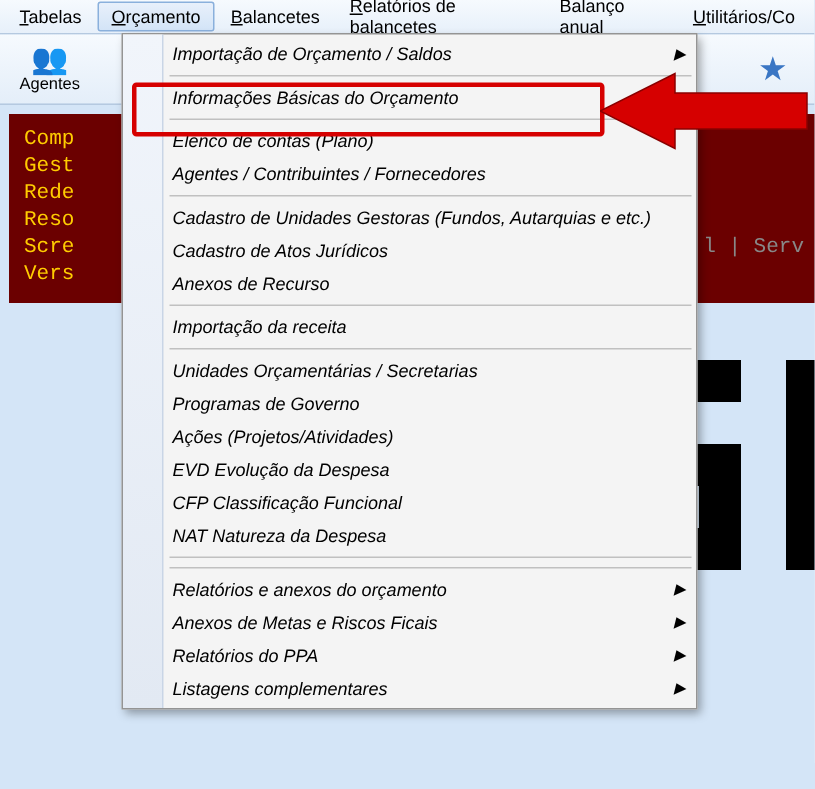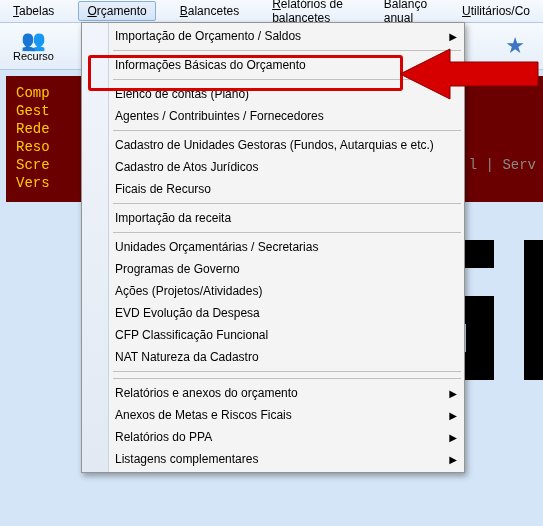--- a/index.html
+++ b/index.html
@@ -1,32 +1,32 @@
 <!DOCTYPE html>
 <html><head>
 <meta charset="utf-8">
 <style>
   html,body{margin:0;padding:0;font-family:Tahoma,Arial,sans-serif;font-size:12px;width:543px;height:526px;overflow:hidden;background:#d4e5f7;}
-  .menubar{display:flex;align-items:center;height:22px;background:linear-gradient(#f6fafe,#e7f0fa);border-bottom:1px solid #b5c9e0;padding:0 4px;gap:15px;}
+  .menubar{display:flex;align-items:center;height:22px;background:linear-gradient(#f6fafe,#e7f0fa);border-bottom:1px solid #b5c9e0;padding:0 4px;gap:2px;}
   .menubar-item{padding:2px 8px;cursor:default;border:1px solid transparent;border-radius:2px;}
   .menubar-item.open{background:linear-gradient(#e8f0fb,#d3e4f7);border-color:#8ab0dc;}
   .underline{text-decoration:underline;}
   .toolbar{height:46px;background:linear-gradient(#f6fafe,#e4eef9);display:flex;align-items:center;padding:0 6px;border-bottom:1px solid #b5c9e0;position:relative;}
   .tool-btn{display:flex;flex-direction:column;align-items:center;justify-content:center;padding:2px 6px;border:1px solid transparent;border-radius:3px;cursor:default;}
   .tool-btn .ic{font-size:20px;line-height:1;}
   .tool-label{font-size:11px;}
   .star-btn{position:absolute;right:18px;top:10px;font-size:22px;color:#3a76c4;}
   .content{position:relative;height:calc(526px - 22px - 46px);background:#d4e5f7;}
   .dark-panel{position:absolute;left:6px;top:6px;width:520px;height:110px;background:#6b0000;padding:8px 10px;font-family:"Courier New",monospace;font-size:14px;color:#ffcc00;line-height:18px;}
   .dark-panel .grey{color:#888888;margin-left:20px;}
   .blocks{position:absolute;left:55px;top:170px;display:flex;gap:30px;}
   
   .dropdown{position:absolute;left:81px;top:22px;width:380px;background:#f4f4f4;border:1px solid #949494;box-shadow:2px 3px 6px rgba(0,0,0,0.35);padding:2px 1px;}
   .dropdown .gutter{position:absolute;left:0;top:0;bottom:0;width:26px;background:linear-gradient(#f1f5fb,#e2e9f3);border-right:1px solid #c9d5e6;}
-  .menu-row{position:relative;display:flex;align-items:center;height:22px;padding-left:32px;padding-right:18px;cursor:default;}
+  .menu-row{position:relative;display:flex;align-items:center;height:22px;padding-left:32px;padding-right:18px;cursor:default;font-style:italic;}
   .menu-sep{position:relative;height:7px;display:flex;align-items:center;}
   .menu-sep .line{flex:1;height:1px;background:#c0c0c0;margin-left:30px;margin-right:2px;}
   .sub-arrow{position:absolute;right:6px;font-size:10px;}
   
   .highlight-box{position:absolute;left:88px;top:55px;width:309px;height:30px;border:3px solid #d60000;border-radius:3px;pointer-events:none;z-index:50;}
   
   .big-arrow{position:absolute;left:400px;top:44px;z-index:60;}
   .big-arrow svg{display:block;}
 </style>
 </head>
@@ -37,21 +37,21 @@
   <div class="menubar-item open"><span class="underline">O</span><span>rçamento</span></div>
   <div class="menubar-item"><span class="underline">B</span><span>alancetes</span></div>
   <div class="menubar-item"><span class="underline">R</span><span>elatórios de balancetes</span></div>
   <div class="menubar-item"><span>Balanço </span><span class="underline">a</span><span>nual</span></div>
   <div class="menubar-item"><span class="underline">U</span><span>tilitários/Co</span></div>
 </div>
 
 <div class="toolbar">
   <div class="tool-btn">
     <span class="ic">👥</span>
-    <span class="tool-label">Recurso</span>
+    <span class="tool-label">Agentes</span>
   </div>
   <span class="star-btn">★</span>
 </div>
 
 <div class="content">
   <div class="dark-panel">
     <div>Comp</div>
     <div>Gest</div>
     <div>Rede</div>
     <div>Reso</div>
@@ -116,21 +116,21 @@
   <div class="menu-sep">
       <div class="line"></div>
     </div>
   <div class="menu-row">
       <span>Cadastro de Unidades Gestoras (Fundos, Autarquias e etc.)</span>
     </div>
   <div class="menu-row">
       <span>Cadastro de Atos Jurídicos</span>
     </div>
   <div class="menu-row">
-      <span>Ficais de Recurso</span>
+      <span>Anexos de Recurso</span>
     </div>
   <div class="menu-sep">
       <div class="line"></div>
     </div>
   <div class="menu-row">
       <span>Importação da receita</span>
     </div>
   <div class="menu-sep">
       <div class="line"></div>
     </div>
@@ -143,21 +143,21 @@
   <div class="menu-row">
       <span>Ações (Projetos/Atividades)</span>
     </div>
   <div class="menu-row">
       <span>EVD Evolução da Despesa</span>
     </div>
   <div class="menu-row">
       <span>CFP Classificação Funcional</span>
     </div>
   <div class="menu-row">
-      <span>NAT Natureza da Cadastro</span>
+      <span>NAT Natureza da Despesa</span>
     </div>
   <div class="menu-sep">
       <div class="line"></div>
     </div>
   <div class="menu-sep">
       <div class="line"></div>
     </div>
   <div class="menu-row">
       <span>Relatórios e anexos do orçamento</span>
       <span class="sub-arrow">▶</span>

